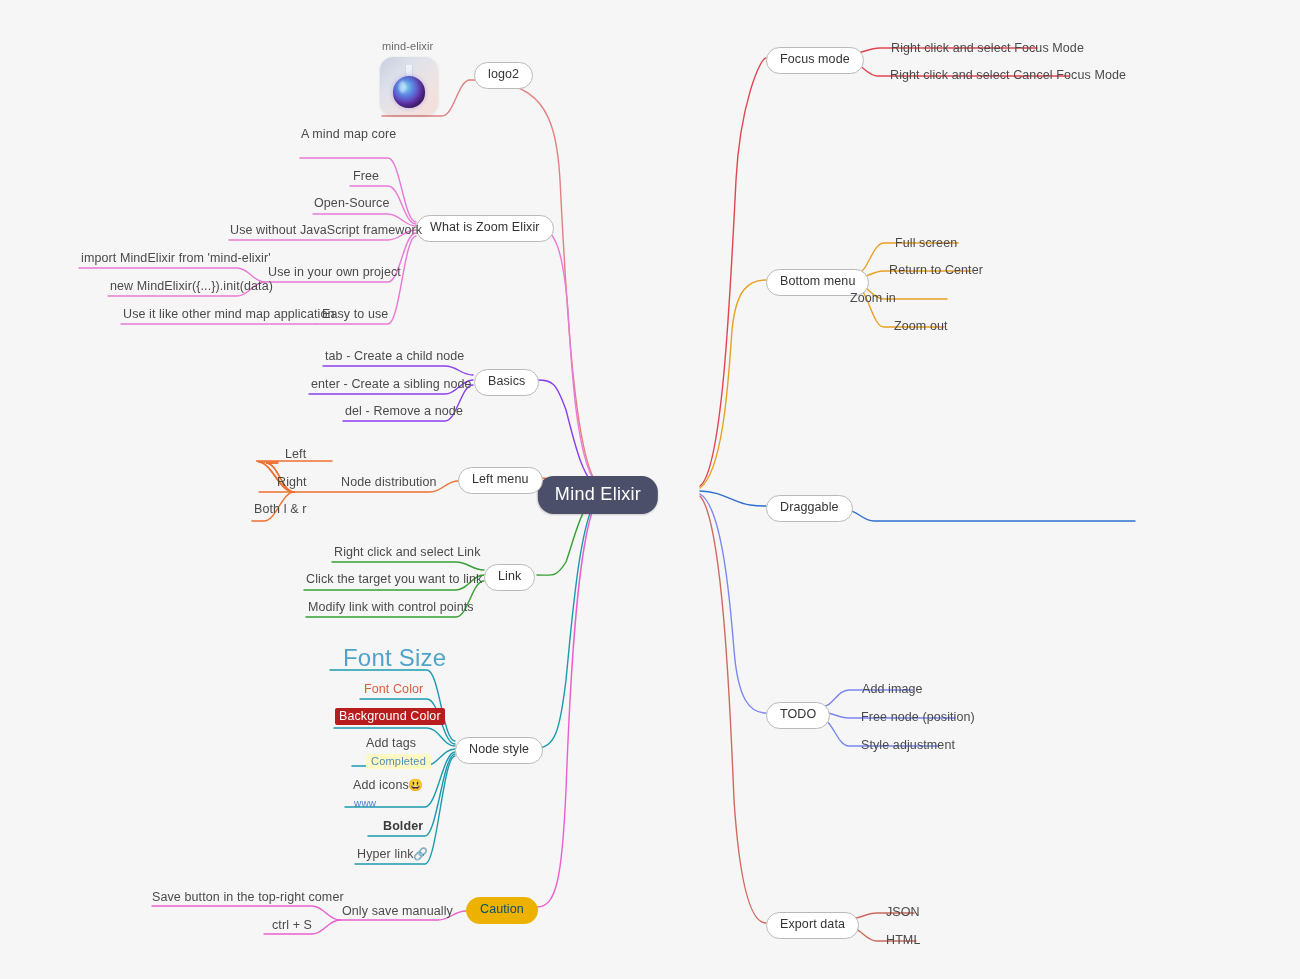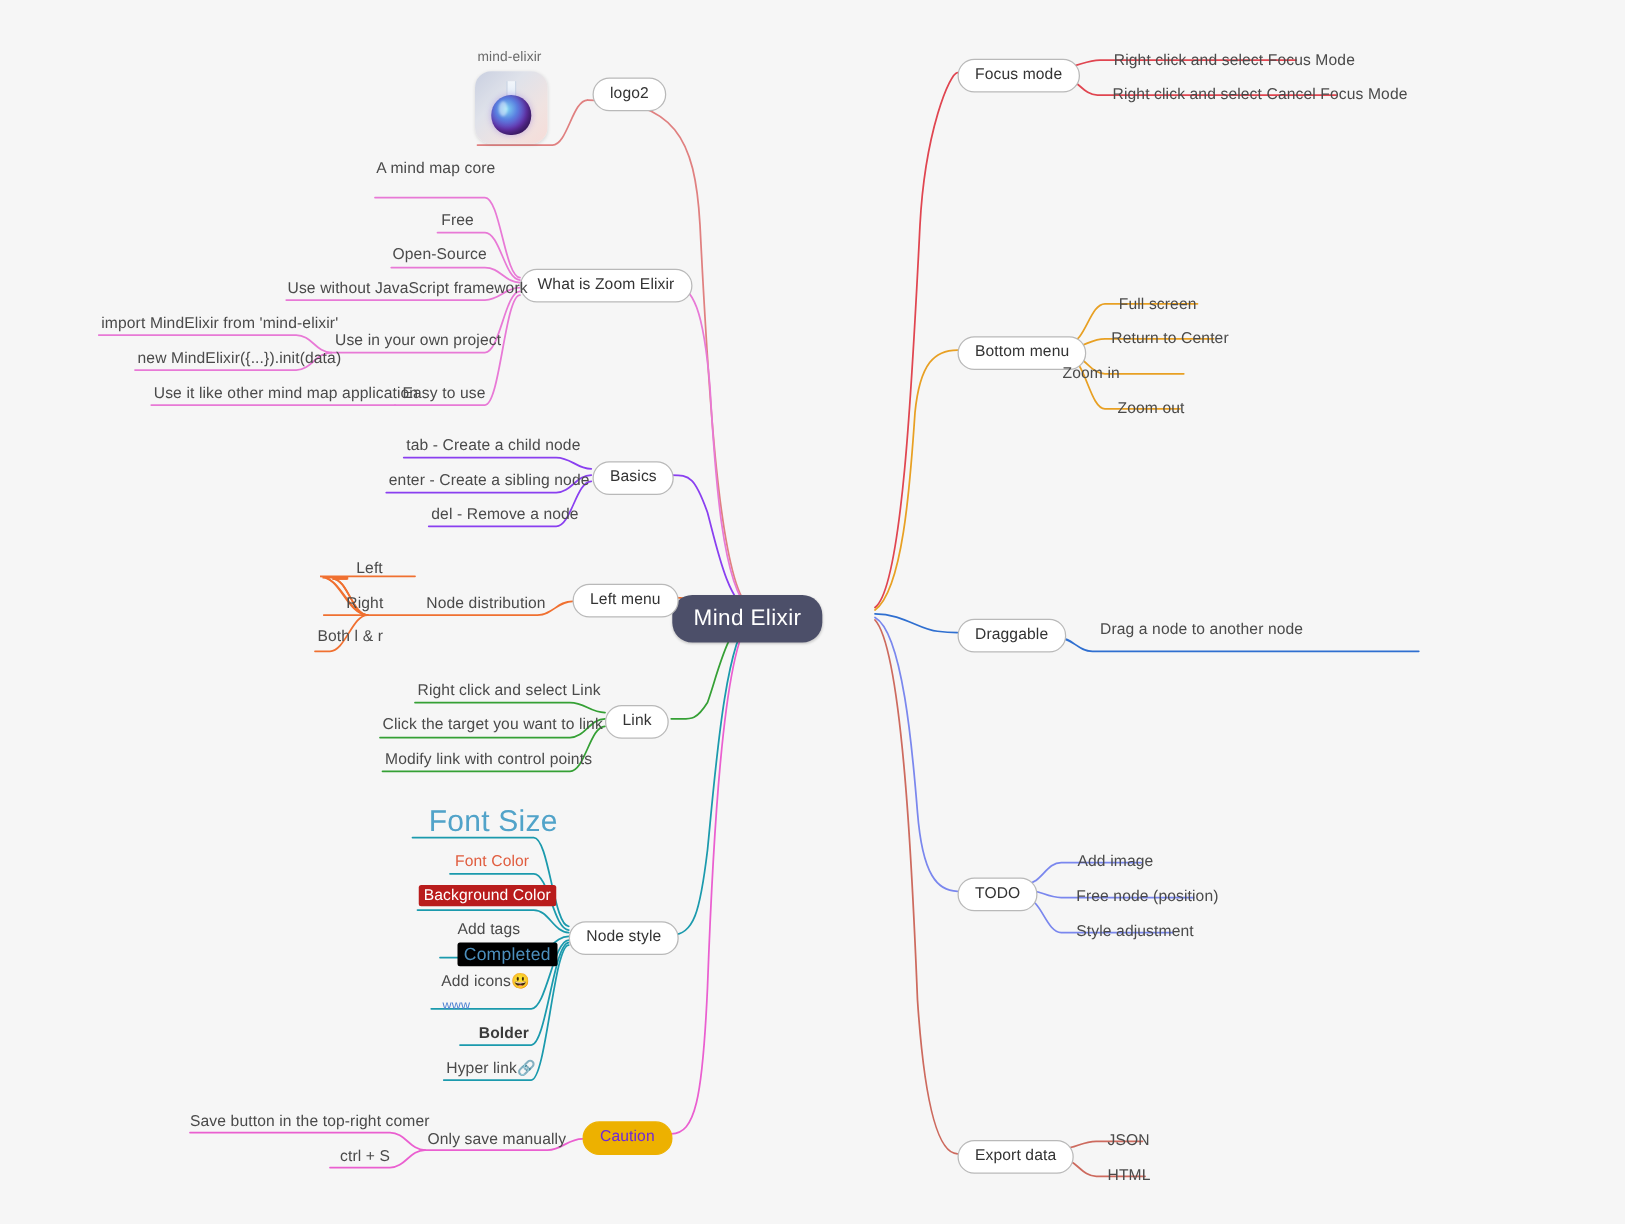--- a/index.html
+++ b/index.html
@@ -45,21 +45,21 @@
     background: #ffffff;
     border: 1px solid #b9b9b9;
     border-radius: 14px;
     padding: 4px 13px 5px 13px;
     font-size: 12.5px;
     color: #333;
   }
   .pill.caution {
     background: #edb100;
     border-color: #edb100;
-    color: #6d28d9;
+    color: #0c4a6e;
   }
   
   .leaf { font-size: 12.5px; color: #4a4a4a; }
   .leaf.two-line { line-height: 1.35; }
 
   
   .s-fontsize {
     font-size: 24px;
     color: #51a3c9;
     letter-spacing: 0.2px;
@@ -69,23 +69,23 @@
   .s-bgcolor {
     background: #b91c1c;
     color: #ffffff;
     padding: 1px 4px 2px 4px;
     border-radius: 2px;
   }
   .s-bold { font-weight: bold; color: #3b3b3b; }
   .tagline { margin-top: 2px; }
   .tag {
     display: inline-block;
-    background: #000000;
+    background: #fef9c3;
     color: #4c8fbd;
-    font-size: 14px;
+    font-size: 11px;
     border-radius: 2px;
     padding: 1px 5px;
     letter-spacing: 0.2px;
   }
   .tag.www {
     background: transparent;
     color: #4a7fd1;
     padding: 0 1px;
     font-size: 10px;
   }
@@ -318,21 +318,20 @@
   <div class="node pill" style="left:766px; top:269px;">Bottom menu</div>
 
   <div class="node leaf" style="left:895px; top:236px;">Full screen</div>
   <div class="node leaf" style="left:889px; top:263px;">Return to Center</div>
   <div class="node leaf" style="left:850px; top:291px;">Zoom in</div>
   <div class="node leaf" style="left:894px; top:319px;">Zoom out</div>
 
   <div class="node pill" style="left:766px; top:495px;">Draggable</div>
 
   <div class="node leaf two-line" style="left:880px; top:495px;">
-    <div>Drag a node to another node</div>
   </div>
 
   <div class="node pill" style="left:766px; top:702px;">TODO</div>
 
   <div class="node leaf" style="left:862px; top:682px;">Add image</div>
   <div class="node leaf" style="left:861px; top:710px;">Free node (position)</div>
   <div class="node leaf" style="left:861px; top:738px;">Style adjustment</div>
 
   <div class="node pill" style="left:766px; top:912px;">Export data</div>
 

